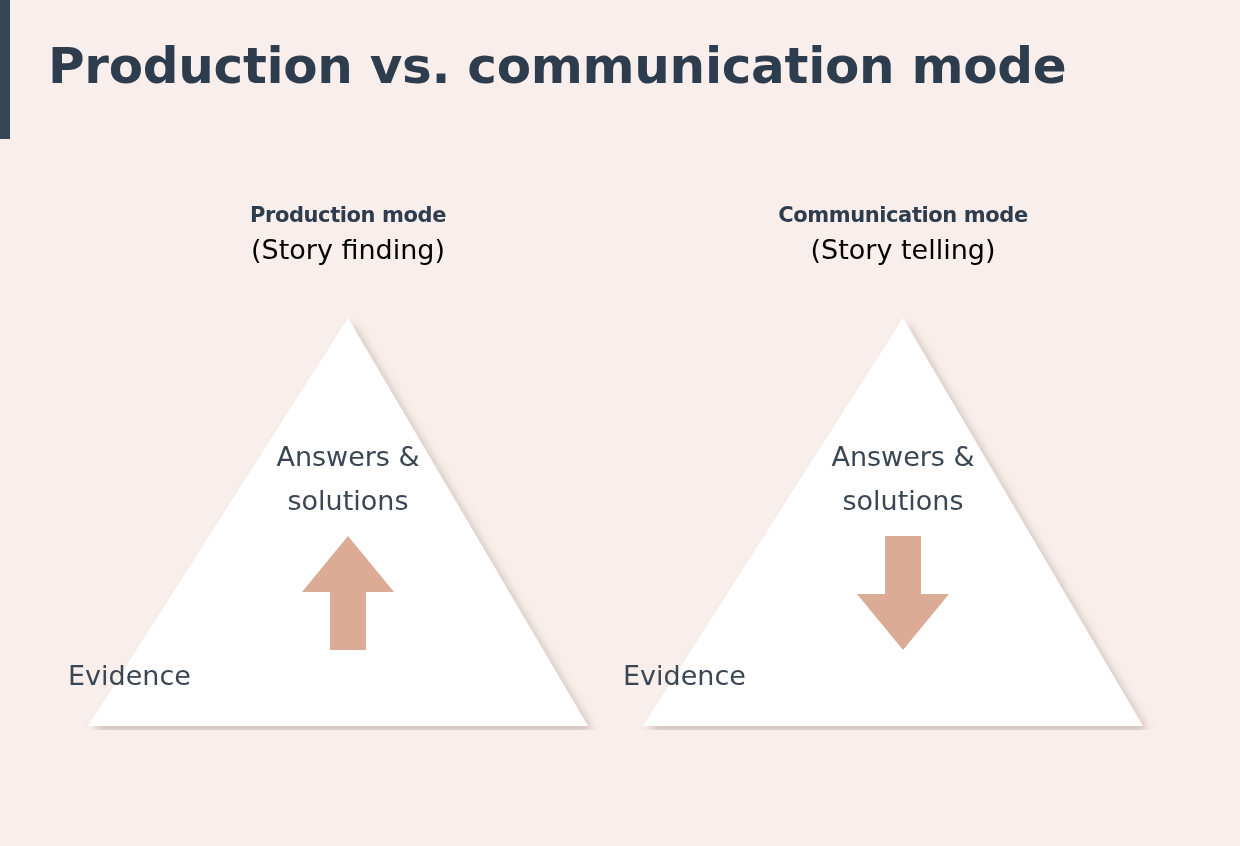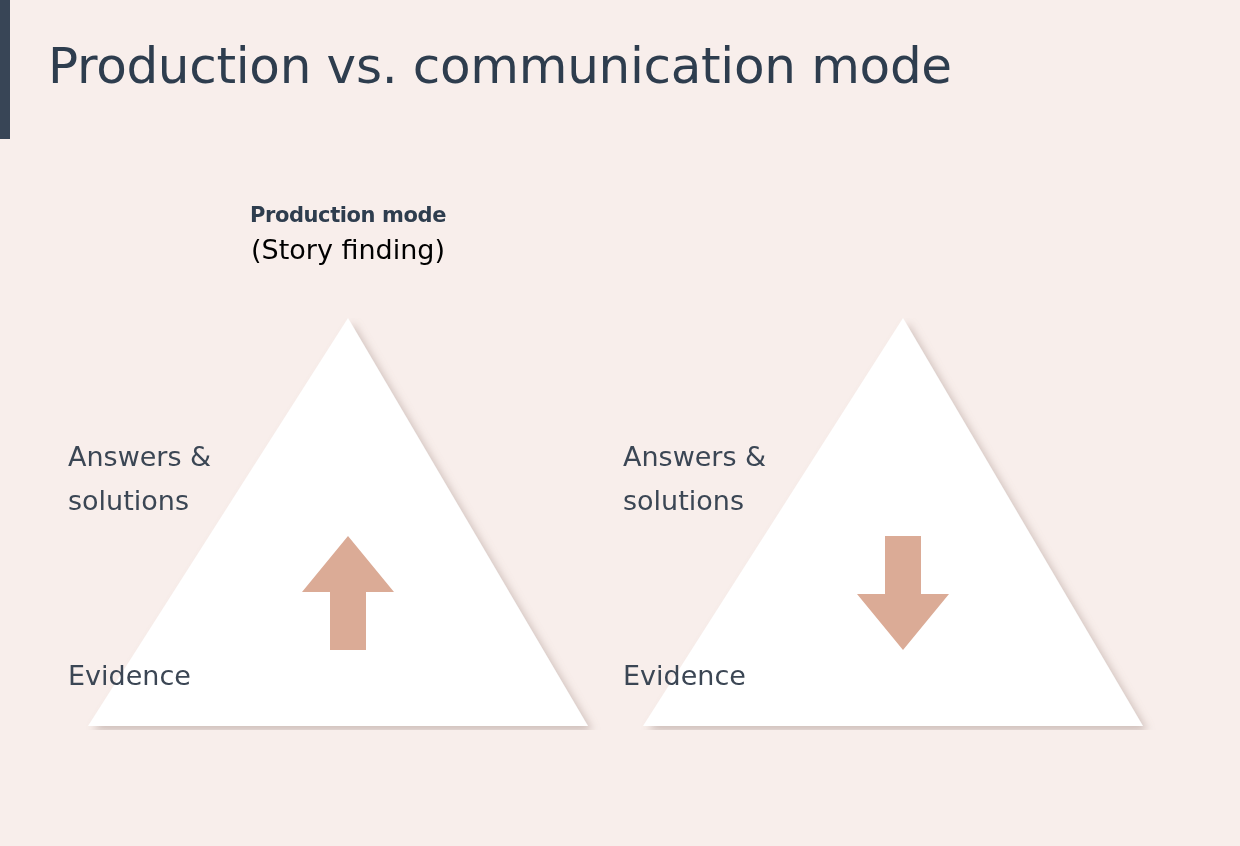--- a/index.html
+++ b/index.html
@@ -32,21 +32,21 @@
     background: #384556;
   }
 
   
   .slide-title {
     position: absolute;
     left: 48px;
     top: 36px;
     font-family: "DejaVu Sans", sans-serif;
     font-size: 50px;
-    font-weight: 400;
+    font-weight: 700;
     line-height: 1.2;
     color: #2e3d4e;
     letter-spacing: -0.3px;
     white-space: nowrap;
   }
 
   
   .columns {
     position: absolute;
     left: 0;
@@ -115,21 +115,21 @@
     left: 0;
     top: 0;
     width: 560px;
     height: 412px;
   }
   .tri-text-top {
     position: absolute;
     left: 0;
     top: 117px;
     width: 560px;
-    text-align: left;
+    text-align: center;
     font-family: "DejaVu Sans", sans-serif;
     font-size: 27px;
     font-weight: 400;
     color: #3b4654;
     line-height: 1.62;
   }
   .tri-text-bottom {
     position: absolute;
     left: 0;
     top: 340px;
@@ -196,20 +196,24 @@
           </div>
 
           <div class="tri-text-bottom">Evidence</div>
         </div>
 
       </div>
     </div>
 
     <div class="column column-right">
 
+      <div class="col-heading">
+        <span class="col-heading-main">Communication mode</span>
+        <span class="col-heading-sub">(Story telling)</span>
+      </div>
 
       <div class="triangle-wrap">
 
         <div class="triangle-shape">
           <svg viewBox="0 0 560 412" xmlns="http://www.w3.org/2000/svg">
             <defs>
               <filter id="triShadowR" x="-20%" y="-20%" width="150%" height="150%">
                 <feDropShadow dx="5" dy="5" stdDeviation="4" flood-color="#9d8780" flood-opacity="0.45"></feDropShadow>
               </filter>
             </defs>

